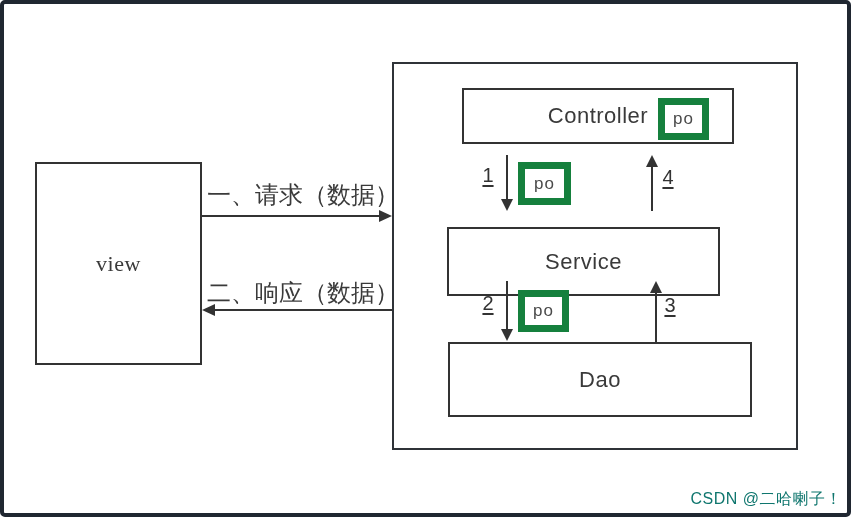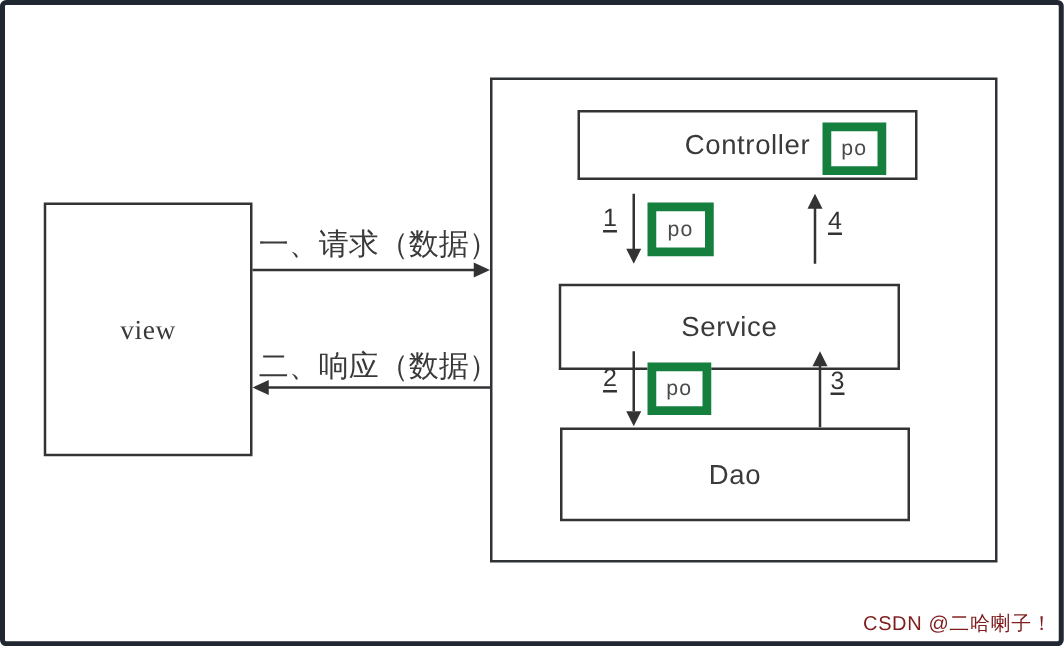--- a/index.html
+++ b/index.html
@@ -33,21 +33,21 @@
   .ah-down{border-left:6px solid transparent;border-right:6px solid transparent;border-top:12px solid #333333;}
   .ah-up{border-left:6px solid transparent;border-right:6px solid transparent;border-bottom:12px solid #333333;}
   .flow-label{
     font-size:24px;color:#3a3a3a;text-align:center;white-space:nowrap;
   }
   .step-label{
     font-size:20px;color:#333333;text-align:center;
     text-decoration:underline;text-underline-offset:3px;
   }
   .watermark{
-    font-size:16px;color:#7f1d1d;white-space:nowrap;
+    font-size:16px;color:#0f766e;white-space:nowrap;
     text-shadow:1px 1px 0 rgba(255,255,255,0.9);
     letter-spacing:0.5px;
   }
 </style>
 </head>
 <body>
 
 <div class="frame"></div>
 
 <div class="abs node" style="left:35px;top:162px;width:167px;height:203px;font-family:Liberation Serif, serif;">
@@ -90,17 +90,17 @@
 <div class="abs arrowhead ah-down" style="left:501px;top:329px;"></div>
 <div class="abs step-label" style="left:478px;top:292px;width:20px;">2</div>
 <div class="abs po-box" style="left:518px;top:290px;width:51px;height:42px;">
   <span class="po-label">po</span>
 </div>
 
 <div class="abs arrowhead ah-up" style="left:650px;top:281px;"></div>
 <div class="abs vline" style="left:655px;top:292px;height:50px;"></div>
 <div class="abs step-label" style="left:660px;top:294px;width:20px;">3</div>
 
-<div class="abs node" style="left:448px;top:342px;width:280px;height:75px;">
+<div class="abs node" style="left:448px;top:342px;width:304px;height:75px;">
   <span class="node-label">Dao</span>
 </div>
 
 <div class="abs watermark" style="right:9px;top:489px;">CSDN @二哈喇子！</div>
 
 </body></html>

